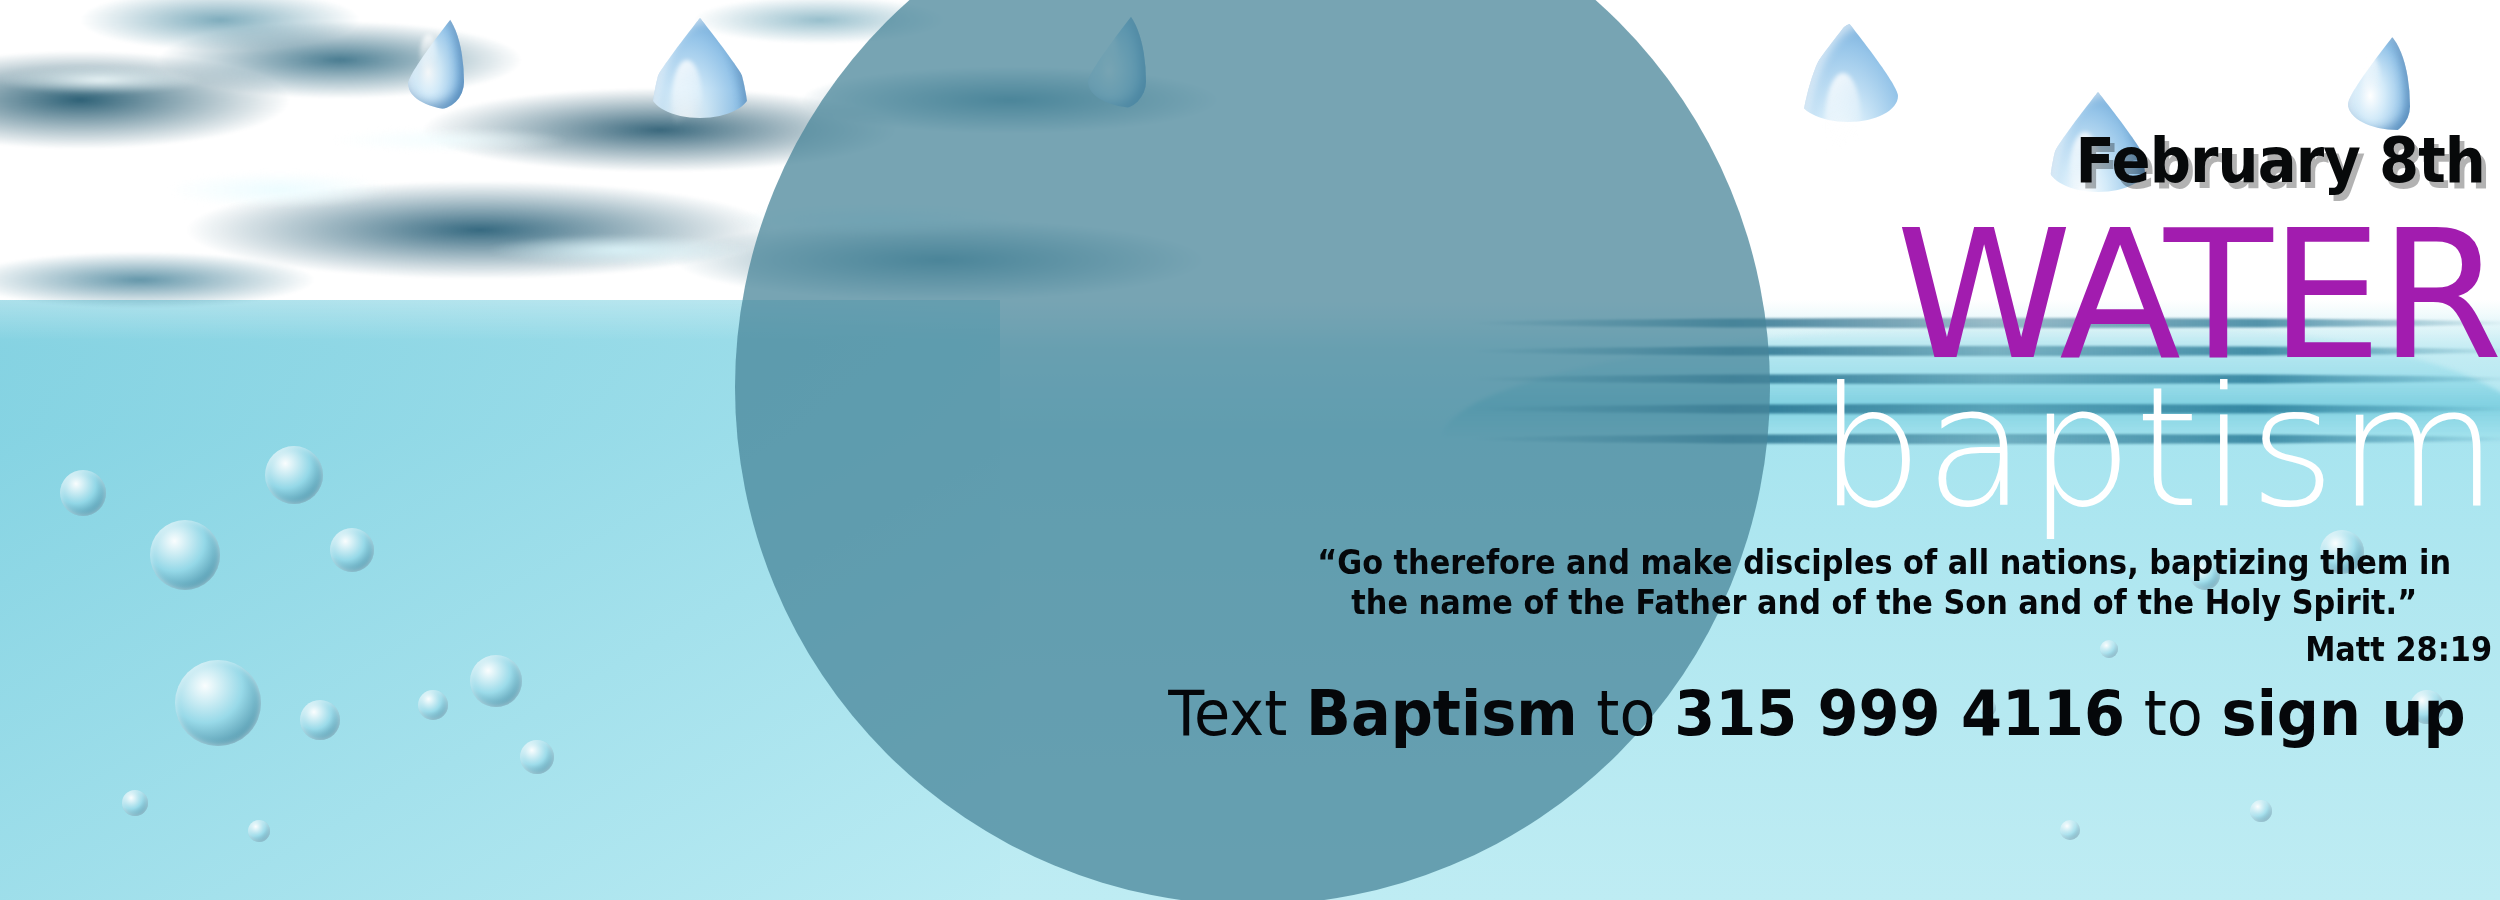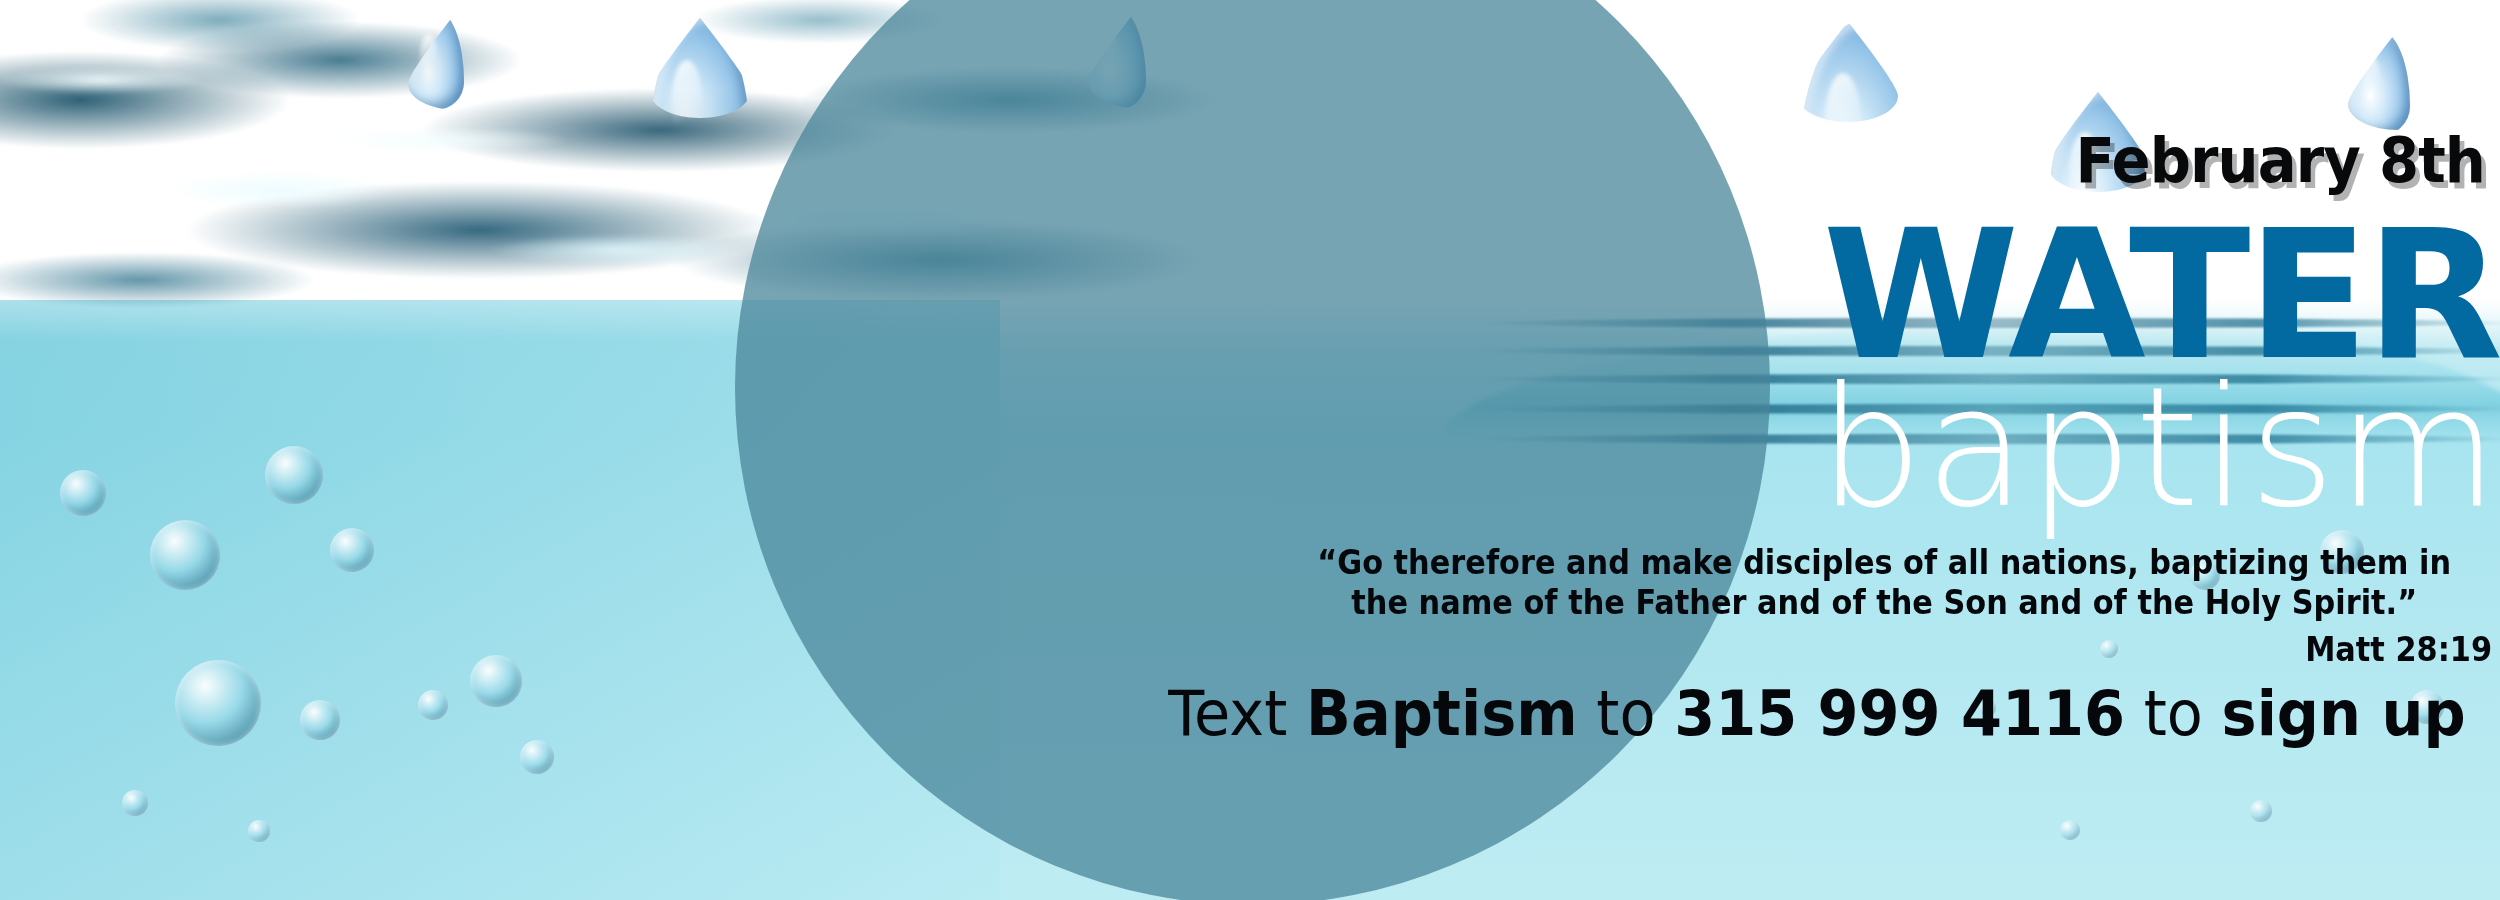--- a/index.html
+++ b/index.html
@@ -122,25 +122,25 @@
     letter-spacing:-1px;
     color:#07090a;
     text-shadow:5px 6px 0 rgba(0,0,0,.30);
     line-height:1;
     transform:scaleX(.93);
   }
 
   #word-water{
     margin-top:22px;
     font-family:"DejaVu Sans",sans-serif;
-    font-weight:bold;
+    font-weight:normal;
     font-size:178px;
     line-height:.92;
     letter-spacing:-3px;
-    color:#0369a1;
+    color:#a21caf;
   }
 
   #word-baptism{
     margin-top:-8px;
     font-family:"DejaVu Sans",sans-serif;
     font-weight:300;
     font-size:165px;
     line-height:.95;
     letter-spacing:2px;
     color:#ffffff;

